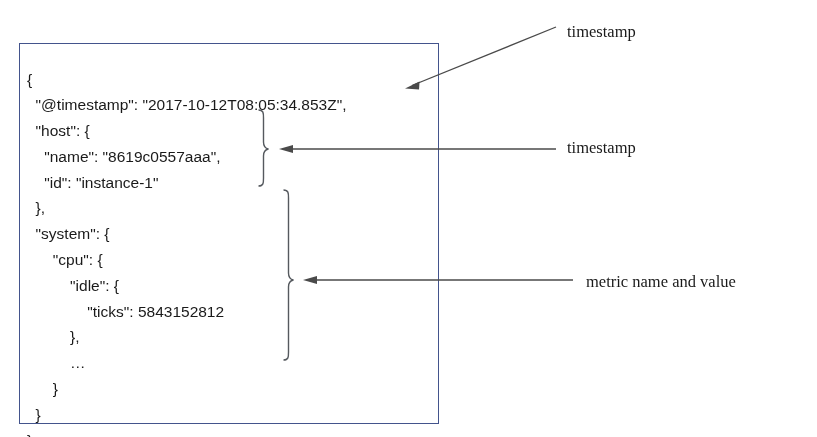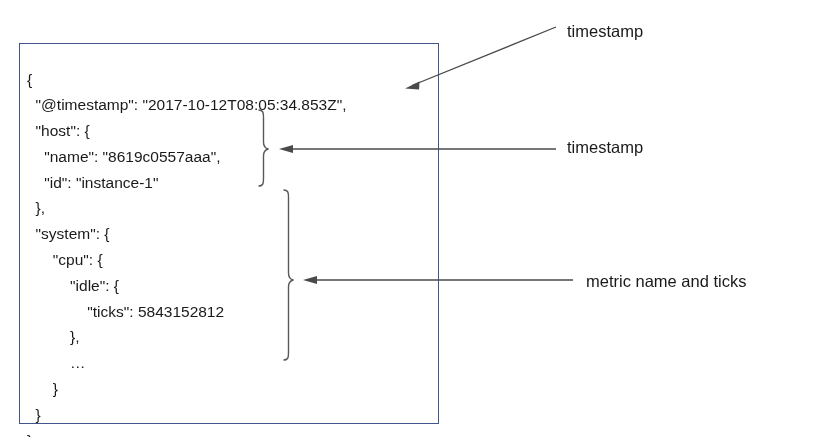--- a/index.html
+++ b/index.html
@@ -46,21 +46,21 @@
   }
   #json-code .ln {
     display: block;
     white-space: pre;
     height: 25.8px;
   }
 
   
   .anno-label {
     position: absolute;
-    font-family: Liberation Sans, sans-serif;
+    font-family: Liberation Serif, serif;
     font-size: 16.5px;
     color: #1a1a1a;
     white-space: nowrap;
   }
   #label-timestamp { left: 567px; top: 22px; }
   #label-dimensions { left: 567px; top: 138px; }
   #label-metric { left: 586px; top: 272px; }
 
   
   #overlay {
@@ -131,15 +131,15 @@
       <line class="arrow-line" x1="573" y1="280" x2="312" y2="280"></line>
       <polygon class="arrow-head" points="303,280 317,276 317,284"></polygon>
     </g>
 
   </svg>
 
   <div class="anno-label" id="label-timestamp">timestamp</div>
 
   <div class="anno-label" id="label-dimensions">timestamp</div>
 
-  <div class="anno-label" id="label-metric">metric name and ticks</div>
+  <div class="anno-label" id="label-metric">metric name and value</div>
 
 </div>
 
 </body></html>

